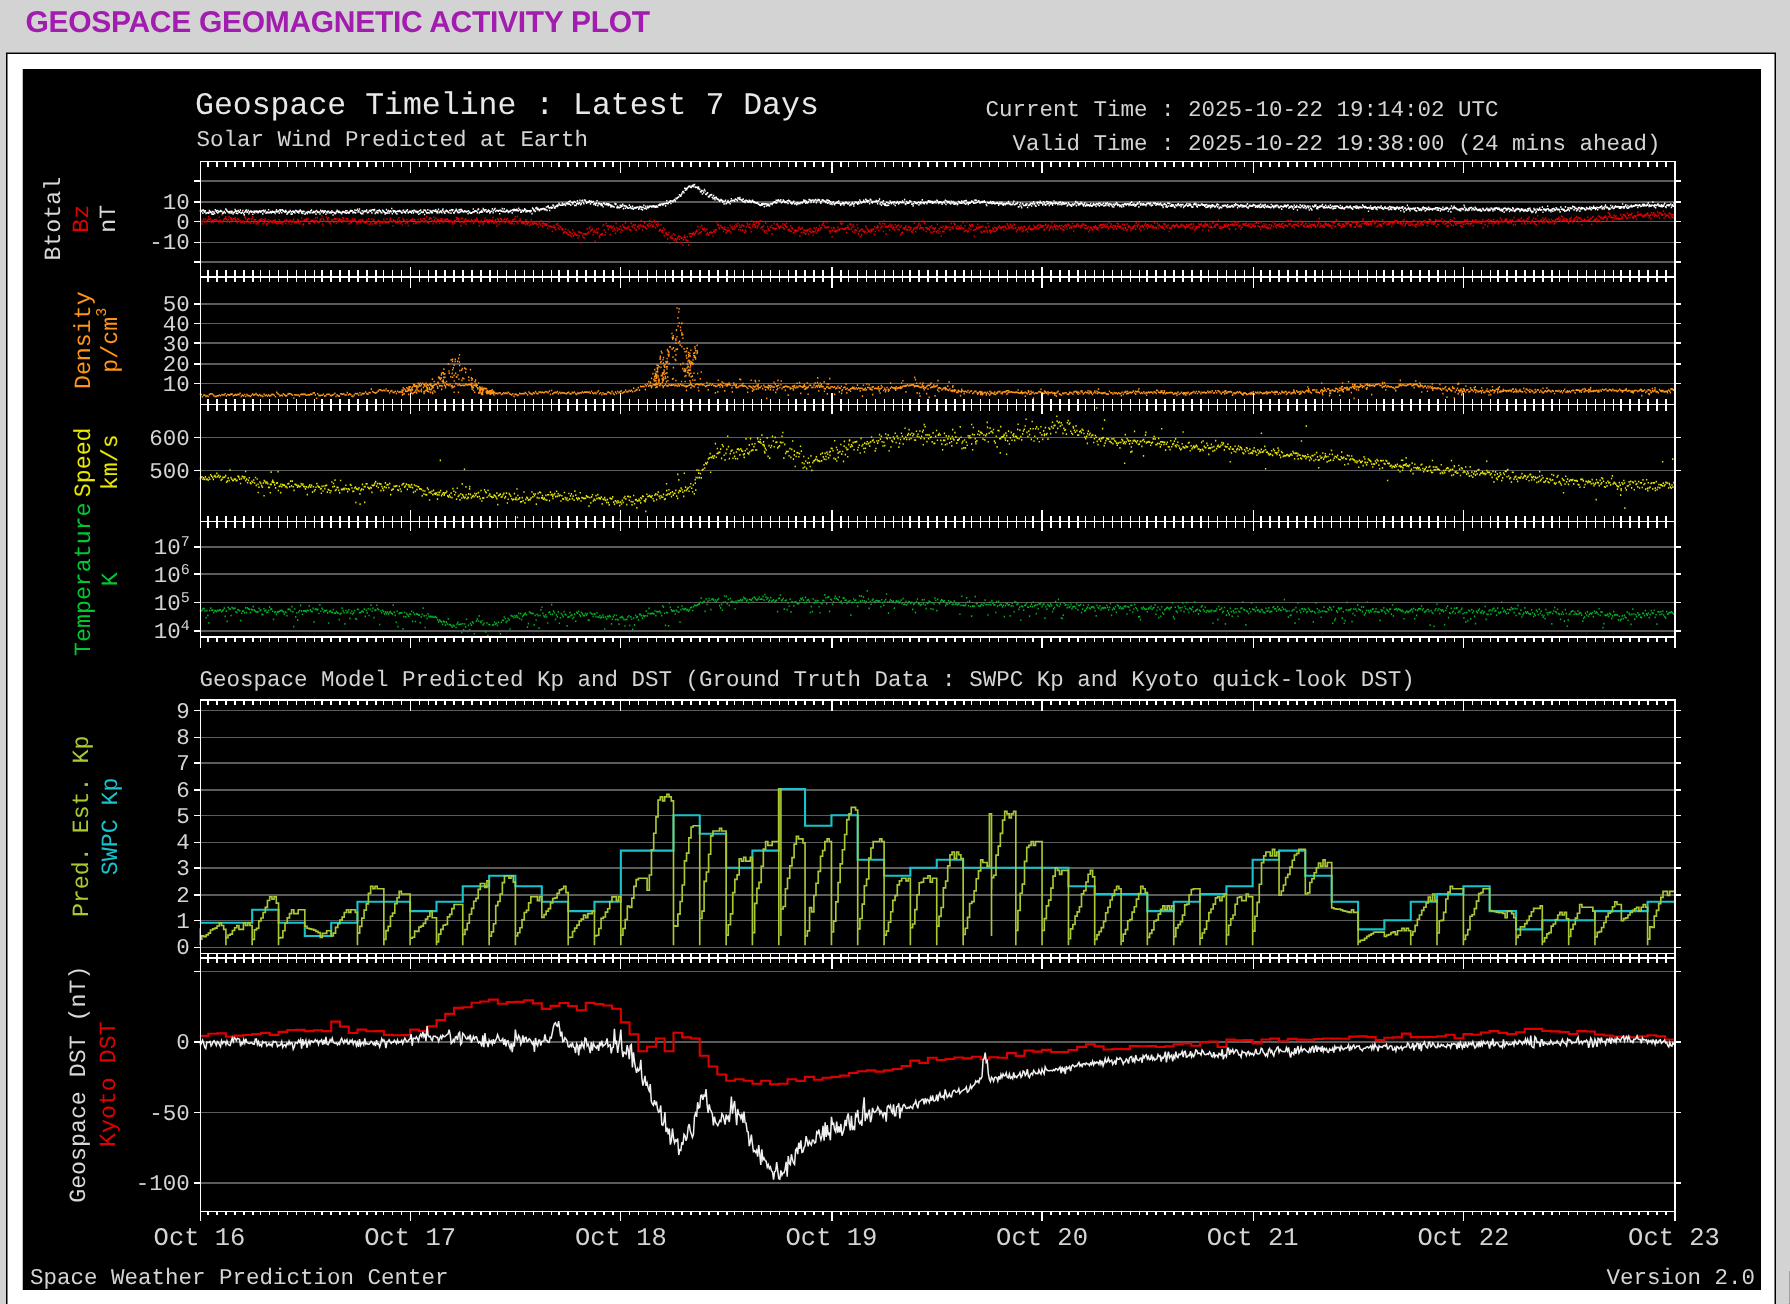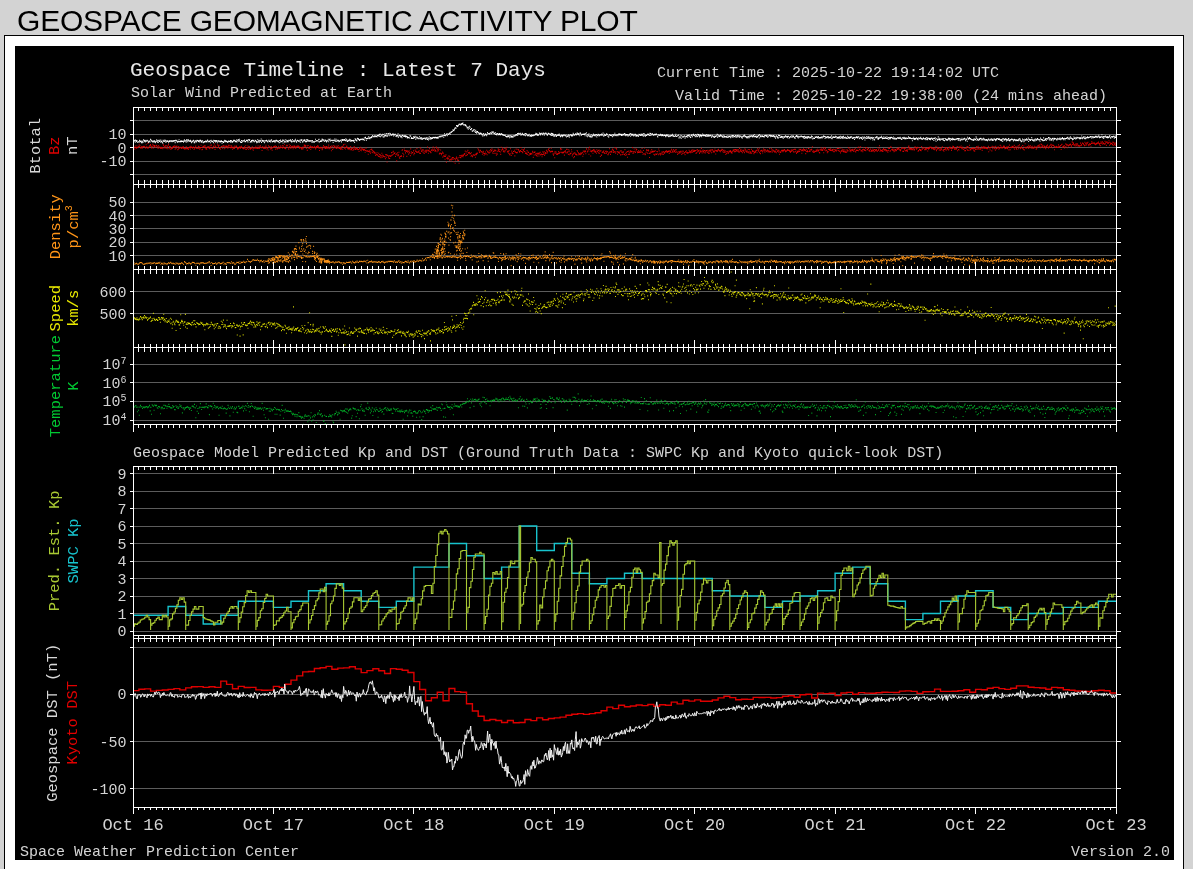--- a/index.html
+++ b/index.html
@@ -1,16 +1,16 @@
 <!DOCTYPE html>
 <html><head>
 <meta charset="utf-8">
 <style>
 html,body{margin:0;padding:0;width:1193px;height:869px;background:#d3d3d3;overflow:hidden}
-#hdr{position:absolute;left:17px;top:4px;font-family:"Liberation Sans",sans-serif;font-weight:normal;font-size:30px;color:#000000;letter-spacing:-0.2px}
+#hdr{position:absolute;left:17px;top:4px;font-family:"Liberation Sans",sans-serif;font-weight:bold;font-size:20px;color:#a21caf;letter-spacing:-0.2px}
 #box{position:absolute;left:4px;top:35px;width:1180px;height:840px;background:#fff;border:1px solid #000;box-sizing:border-box}
 </style>
 </head>
 <body>
 <div id="hdr">GEOSPACE GEOMAGNETIC ACTIVITY PLOT</div>
 <div id="box"></div>
 <svg width="1159" height="814" viewBox="15 46 1159 814" style="position:absolute;left:15px;top:46px">
 <rect x="15" y="46" width="1159" height="814" fill="#000"></rect>
 <defs>
 <clipPath id="cp1">

